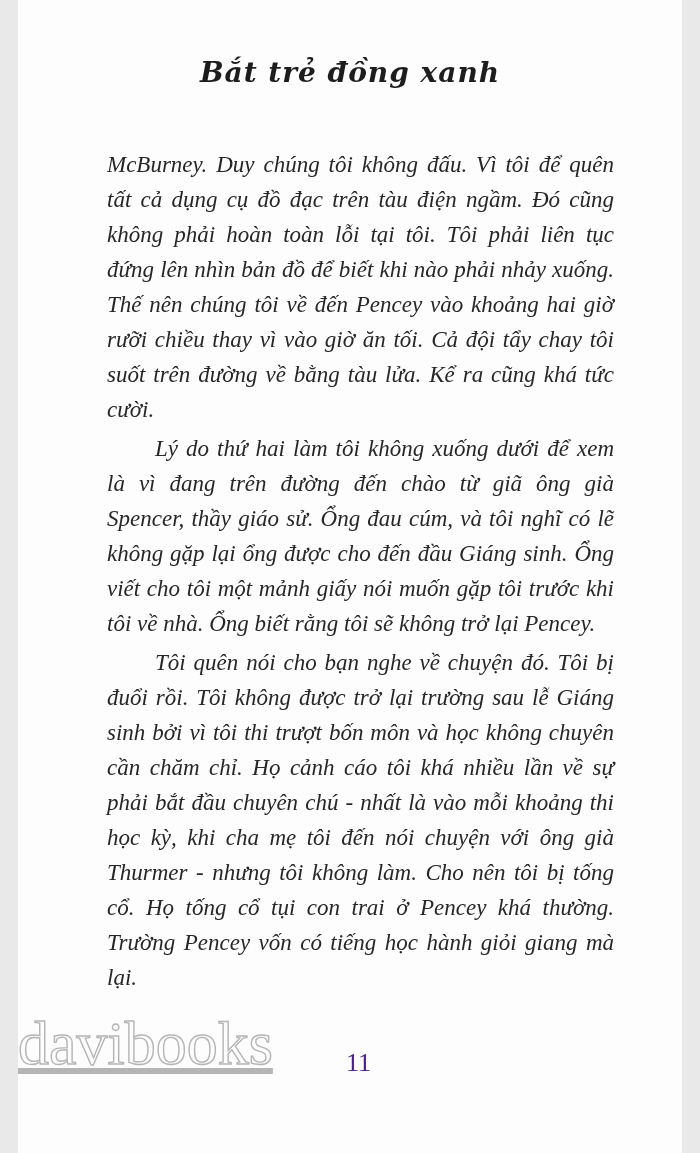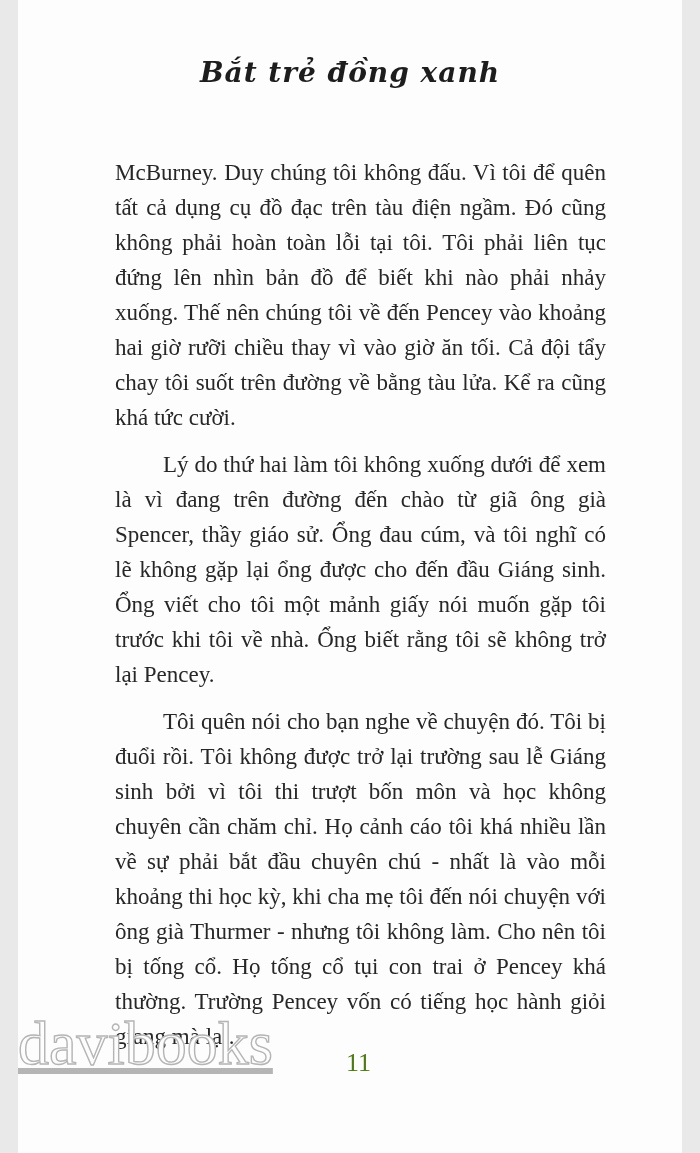--- a/index.html
+++ b/index.html
@@ -32,21 +32,21 @@
   .body-text{
     position:absolute;
     top:143px;
     left:85px;
     width:515px;
     font-size:23px;
     line-height:35px;
     text-align:justify;
     text-justify:inter-word;
   }
-  .body-text p{margin:12px;padding:0;}
+  .body-text p{margin:4px;padding:0;font-style:italic;}
   .body-text p.indent{text-indent:48px;}
   .muted{color:var(--muted-word);}
   .watermark-brand{
     position:absolute;
     top:1012px;left:0;right:0;
     text-align:left;
     font-family:"Liberation Serif", serif;
     font-size:62px;
     line-height:1;
     font-weight:400;
@@ -66,21 +66,21 @@
     font-weight:700;
     color:var(--background);
     -webkit-text-stroke:1.1px var(--watermark-outline);
     pointer-events:none;
     white-space:nowrap;
   }
   .page-number{
     position:absolute;
     top:1048px;left:328px;
     font-size:26px;
-    color:#4d7c0f;
+    color:#4c1d95;
     z-index:3;
   }
 </style>
 </head>
 <body>
 
 <div class="page">
 
   <div class="book-title">Bắt trẻ đồng xanh</div>
 

